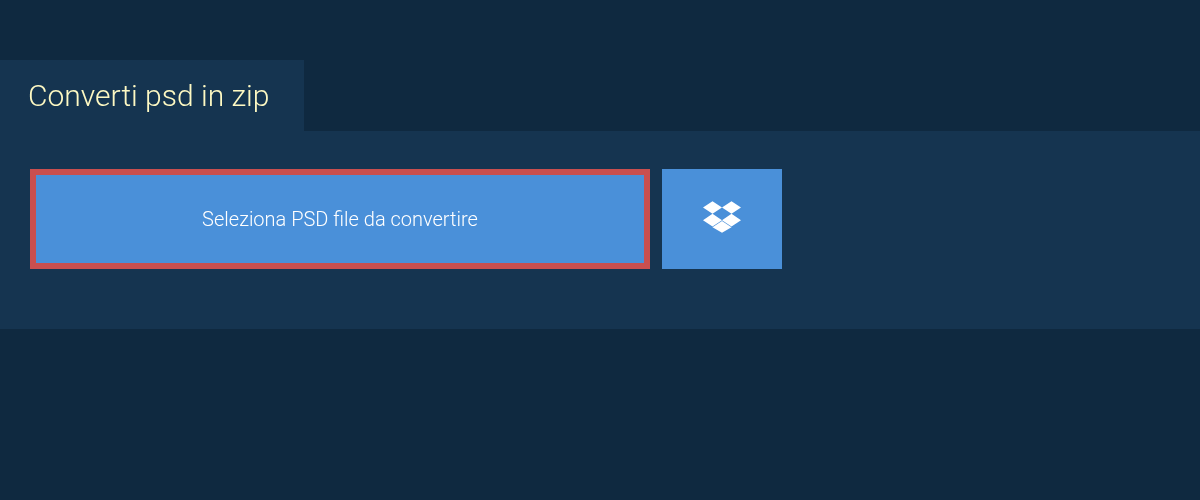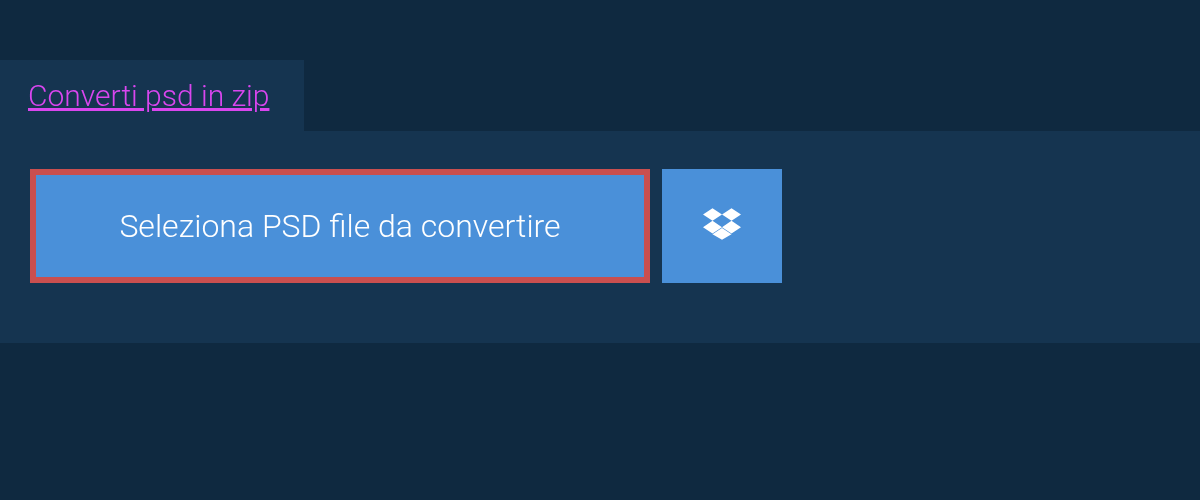--- a/index.html
+++ b/index.html
@@ -17,39 +17,38 @@
     .top-strip {
       height: 60px;
       background: #0f2940;
     }
     .tab-container {
       display: flex;
     }
     .tab {
       background: #153450;
       padding: 18px 35px 18px 28px;
-      color: #d946ef;
+      color: #fef9c3;
       font-size: 30px;
       font-weight: 300;
-      text-decoration: underline;
     }
     .panel {
       background: #153450;
       width: 100%;
       padding: 38px 30px 60px 30px;
     }
     .button-row {
       display: flex;
       gap: 12px;
     }
     .select-button {
       background: #4a90d9;
       border: 6px solid #c94f4f;
       color: #ffffff;
-      font-size: 32px;
+      font-size: 20px;
       font-weight: 300;
       padding: 32px 48px;
       cursor: pointer;
       display: flex;
       align-items: center;
       justify-content: center;
       min-width: 620px;
     }
     .dropbox-button {
       background: #4a90d9;

